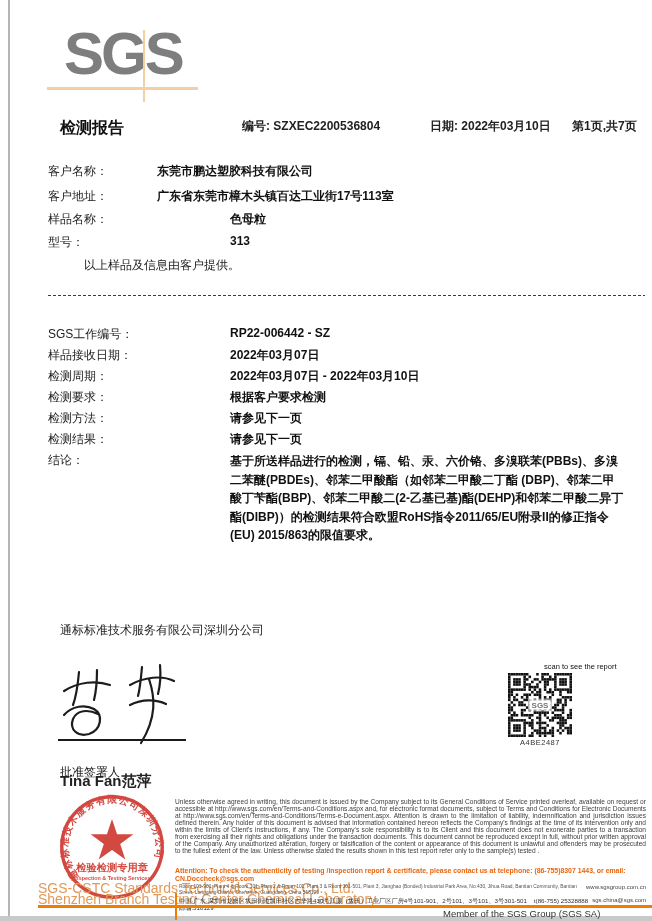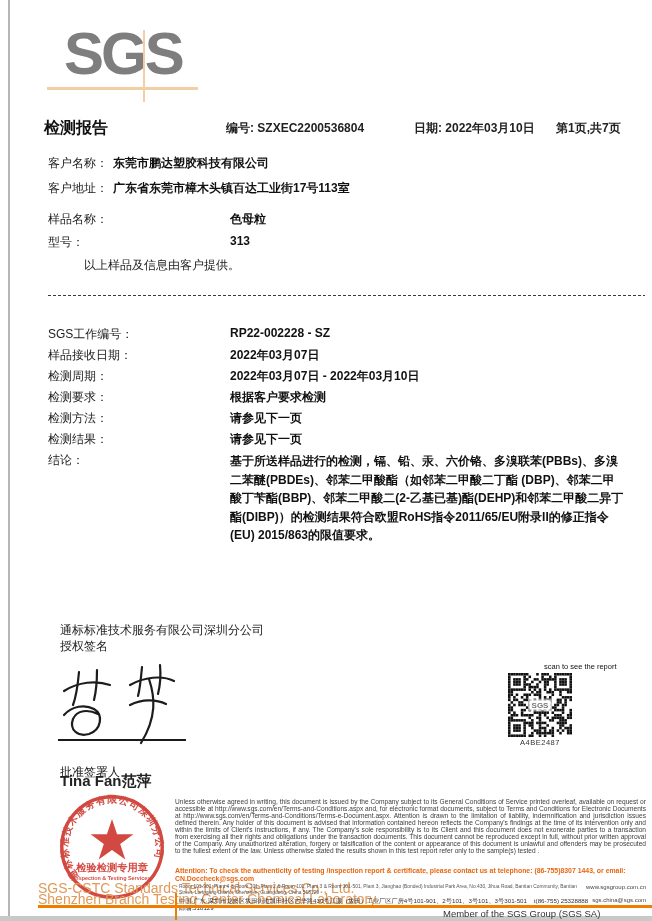--- a/index.html
+++ b/index.html
@@ -10,33 +10,33 @@
   .edge-left { position:absolute; left:8px; top:0; bottom:0; width:2px; background:#b5b5b5; }
   .edge-bottom { position:absolute; left:0; bottom:0; height:5px; right:0; background:#c9c9c9; }
 
   
   .logo { position:absolute; left:64px; top:24px; font-size:60px; font-weight:700; color:#7e7e7e;
           letter-spacing:-3px; line-height:1; font-family:"Liberation Sans",sans-serif; }
   .logo-hline { position:absolute; left:47px; top:87px; width:151px; height:3px; background:#f3cfa6; }
   .logo-vline { position:absolute; left:143px; top:30px; width:2px; height:72px; background:#f3cfa6; }
 
   
-  .title-row { position:absolute; left:44px; top:118px; width:590px; display:flex; align-items:center; }
+  .title-row { position:absolute; left:60px; top:118px; width:590px; display:flex; align-items:flex-start; }
   .report-title { font-size:16px; font-weight:700; color:#111; }
   .report-no { position:absolute; left:182px; font-size:12px; font-weight:700; }
   .report-date { position:absolute; left:370px; font-size:12px; font-weight:700; }
   .report-page { position:absolute; left:512px; font-size:12px; font-weight:700; }
 
   .rowblock { position:absolute; left:48px; }
   .frow { display:flex; }
   .flabel { width:65px; flex:none; font-size:12px; color:#222; }
   .flabel-wide { width:182px; flex:none; font-size:12px; color:#222; }
   .fvalue { font-size:12px; font-weight:600; color:#111; }
 
-  .client-block .frow { height:25px; align-items:flex-start; }
+  .client-block .frow { height:25px; align-items:flex-end;gap:44px; }
   .sample-block .frow { height:22.5px; }
   .sample-note { font-size:12px; margin-top:1px;margin-left:36px; }
 
   .dashline { position:absolute; left:48px; top:295px; width:597px; height:1px;
               background:repeating-linear-gradient(90deg,#3a3a3a 0 3px,transparent 3px 5px); }
 
   .detail-block .frow { height:21px; }
   .conclusion-row { display:flex; margin-top:0; }
   .conclusion-text { width:394px; font-size:12px; font-weight:600; line-height:18.5px; color:#111; }
 
@@ -118,21 +118,21 @@
       <span class="fvalue">313</span>
     </div>
     <div class="sample-note">以上样品及信息由客户提供。</div>
   </div>
 
   <div class="dashline"></div>
 
   <div class="rowblock detail-block" style="top:326px;">
     <div class="frow">
       <span class="flabel-wide">SGS工作编号：</span>
-      <span class="fvalue">RP22-002228 - SZ</span>
+      <span class="fvalue">RP22-006442 - SZ</span>
     </div>
     <div class="frow">
       <span class="flabel-wide">样品接收日期：</span>
       <span class="fvalue">2022年03月07日</span>
     </div>
     <div class="frow">
       <span class="flabel-wide">检测周期：</span>
       <span class="fvalue">2022年03月07日 - 2022年03月10日</span>
     </div>
     <div class="frow">
@@ -148,21 +148,20 @@
       <span class="fvalue">请参见下一页</span>
     </div>
     <div class="conclusion-row">
       <span class="flabel-wide">结论：</span>
       <span class="conclusion-text">基于所送样品进行的检测，镉、铅、汞、六价铬、多溴联苯(PBBs)、多溴二苯醚(PBDEs)、邻苯二甲酸酯（如邻苯二甲酸二丁酯 (DBP)、邻苯二甲酸丁苄酯(BBP)、邻苯二甲酸二(2-乙基已基)酯(DEHP)和邻苯二甲酸二异丁酯(DIBP)）的检测结果符合欧盟RoHS指令2011/65/EU附录II的修正指令(EU) 2015/863的限值要求。</span>
     </div>
   </div>
 
   <div class="sig-company">
     <div>通标标准技术服务有限公司深圳分公司</div>
-    <div>授权签名</div>
   </div>
   <svg class="sig-svg" width="150" height="92" viewBox="0 0 150 92">
     <g fill="none" stroke="#1c1c1c" stroke-width="2.2" stroke-linecap="round">
       <path d="M12,36 C26,27 44,25 58,30"></path>
       <path d="M27,17 C26,28 24,42 21,50"></path>
       <path d="M45,15 C45,26 44,37 42,45"></path>
       <path d="M12,60 C20,51 33,49 42,54 C52,60 49,75 37,79 C26,82 17,75 21,64 C25,55 36,54 46,59"></path>
       <path d="M78,30 C92,22 110,20 122,26"></path>
       <path d="M90,12 C89,23 88,34 86,41"></path>
       <path d="M108,10 C109,21 108,31 106,39"></path>

